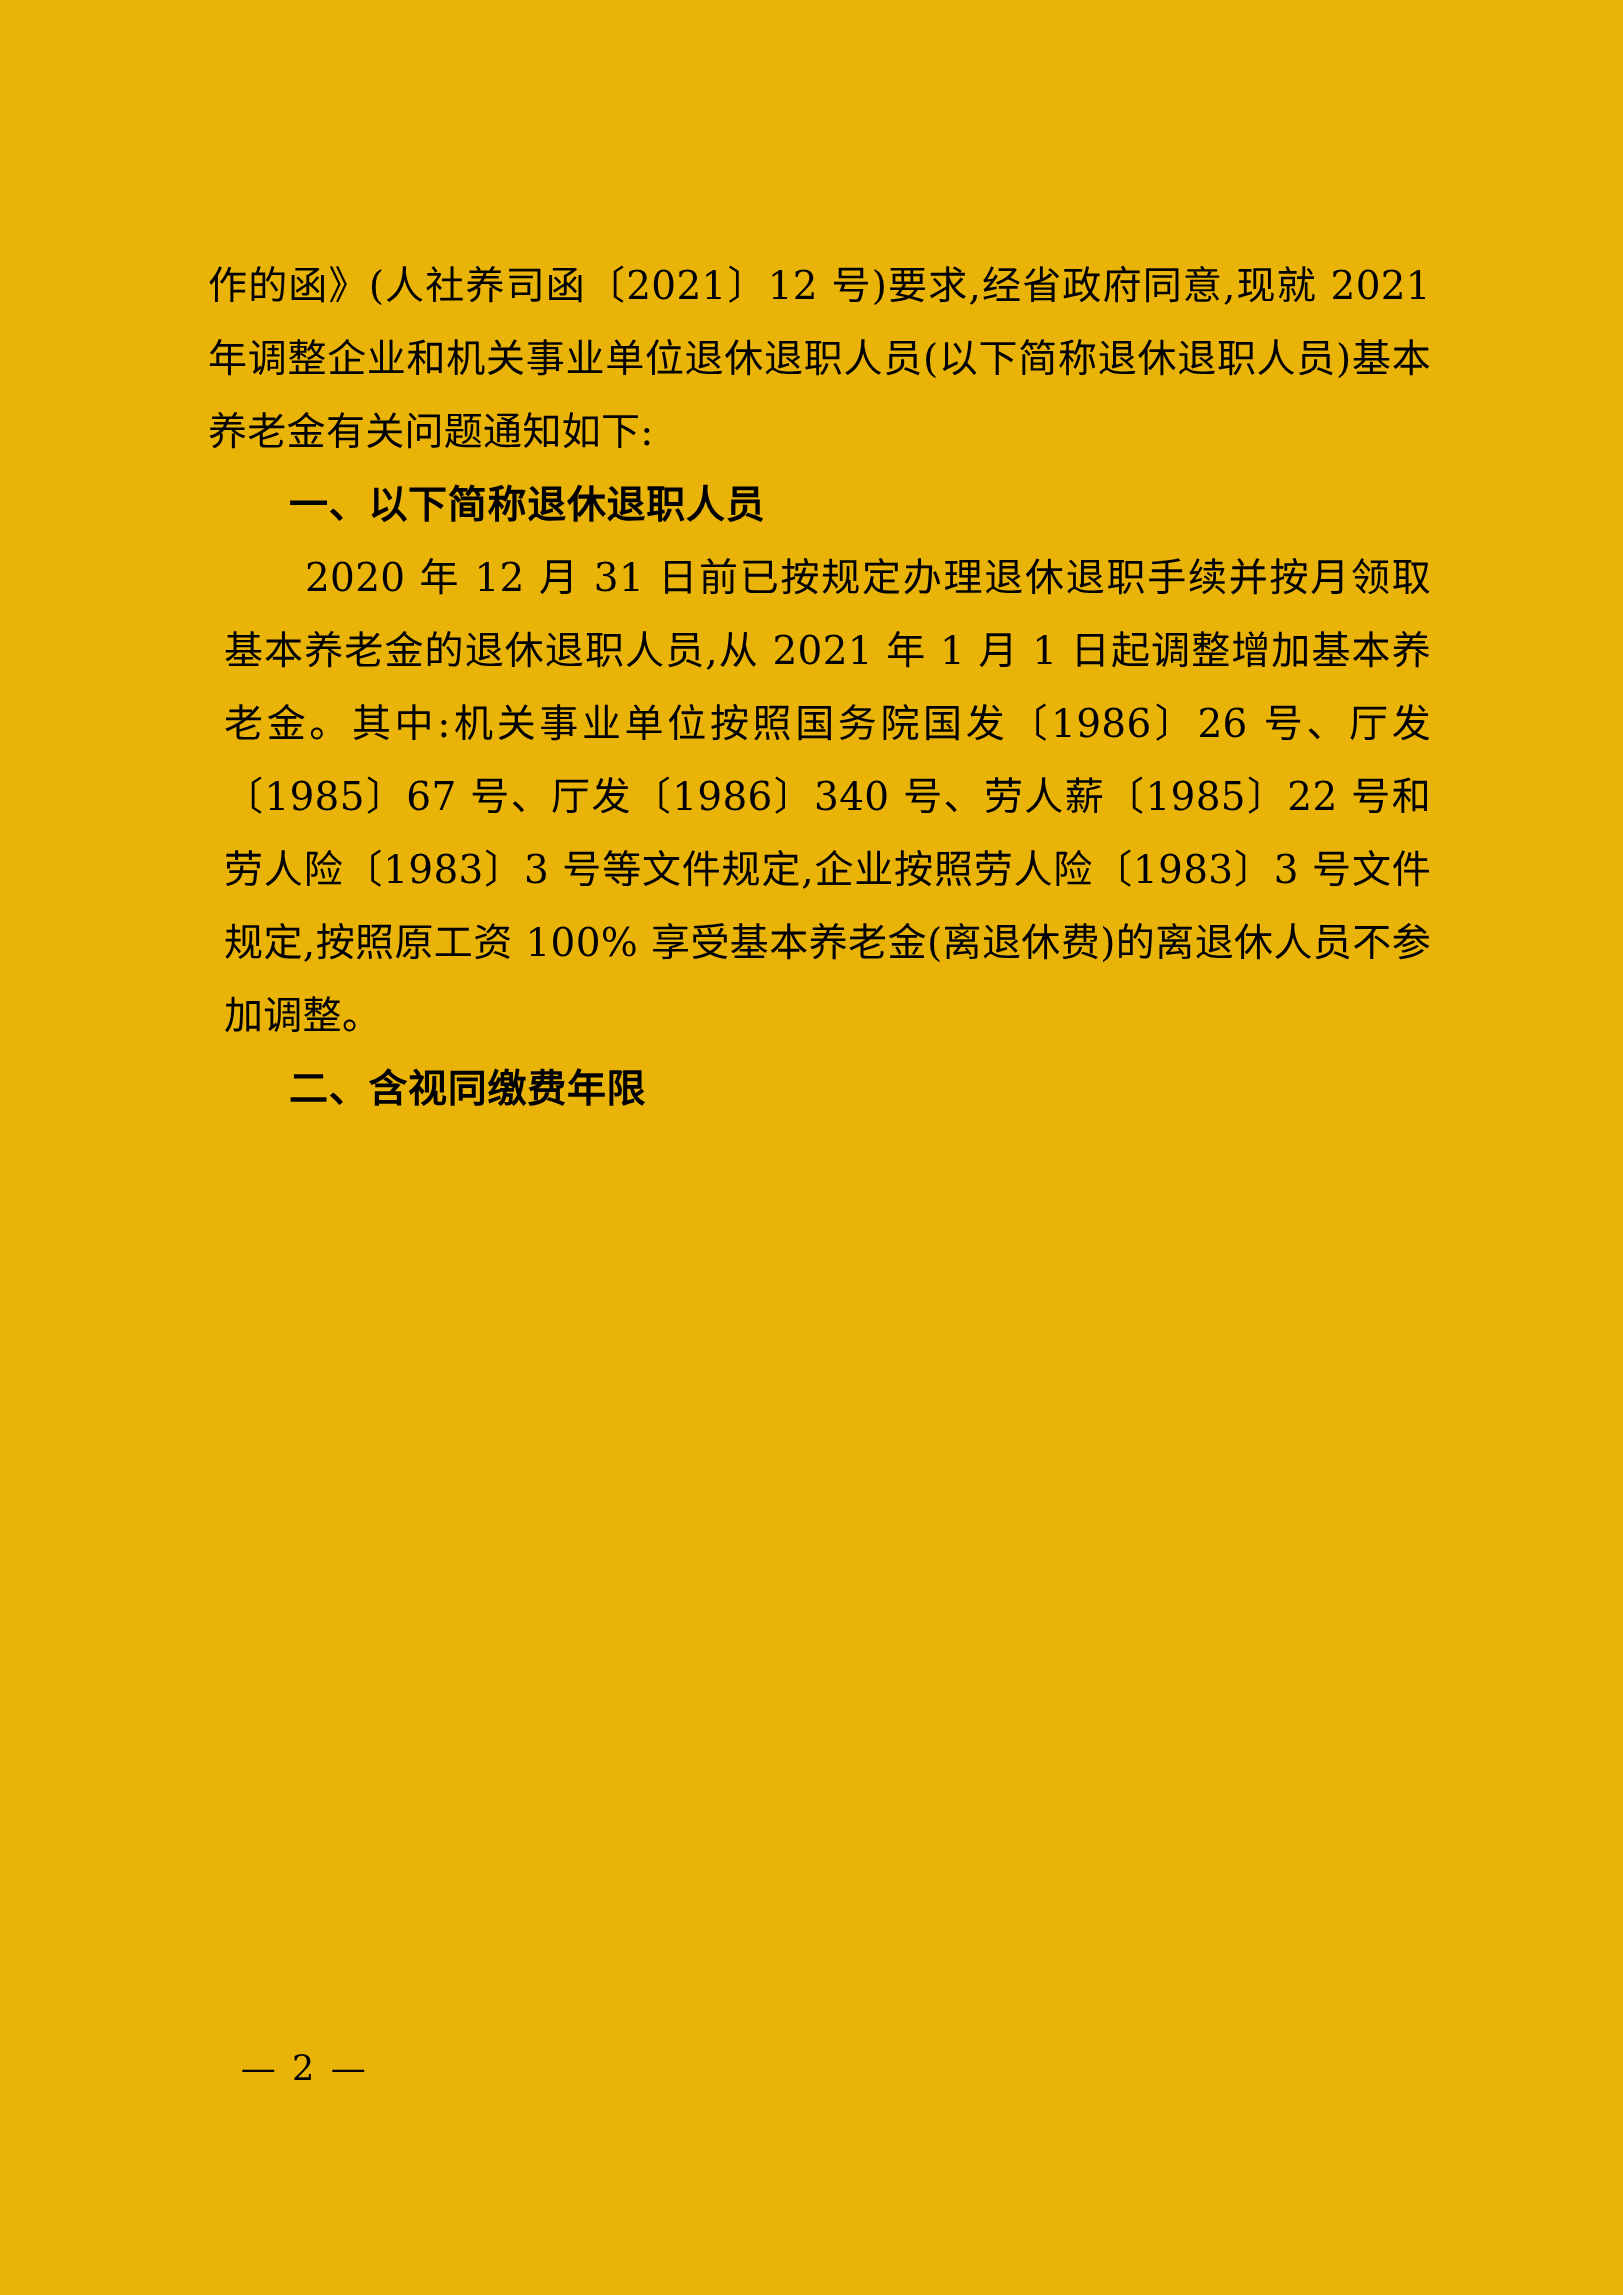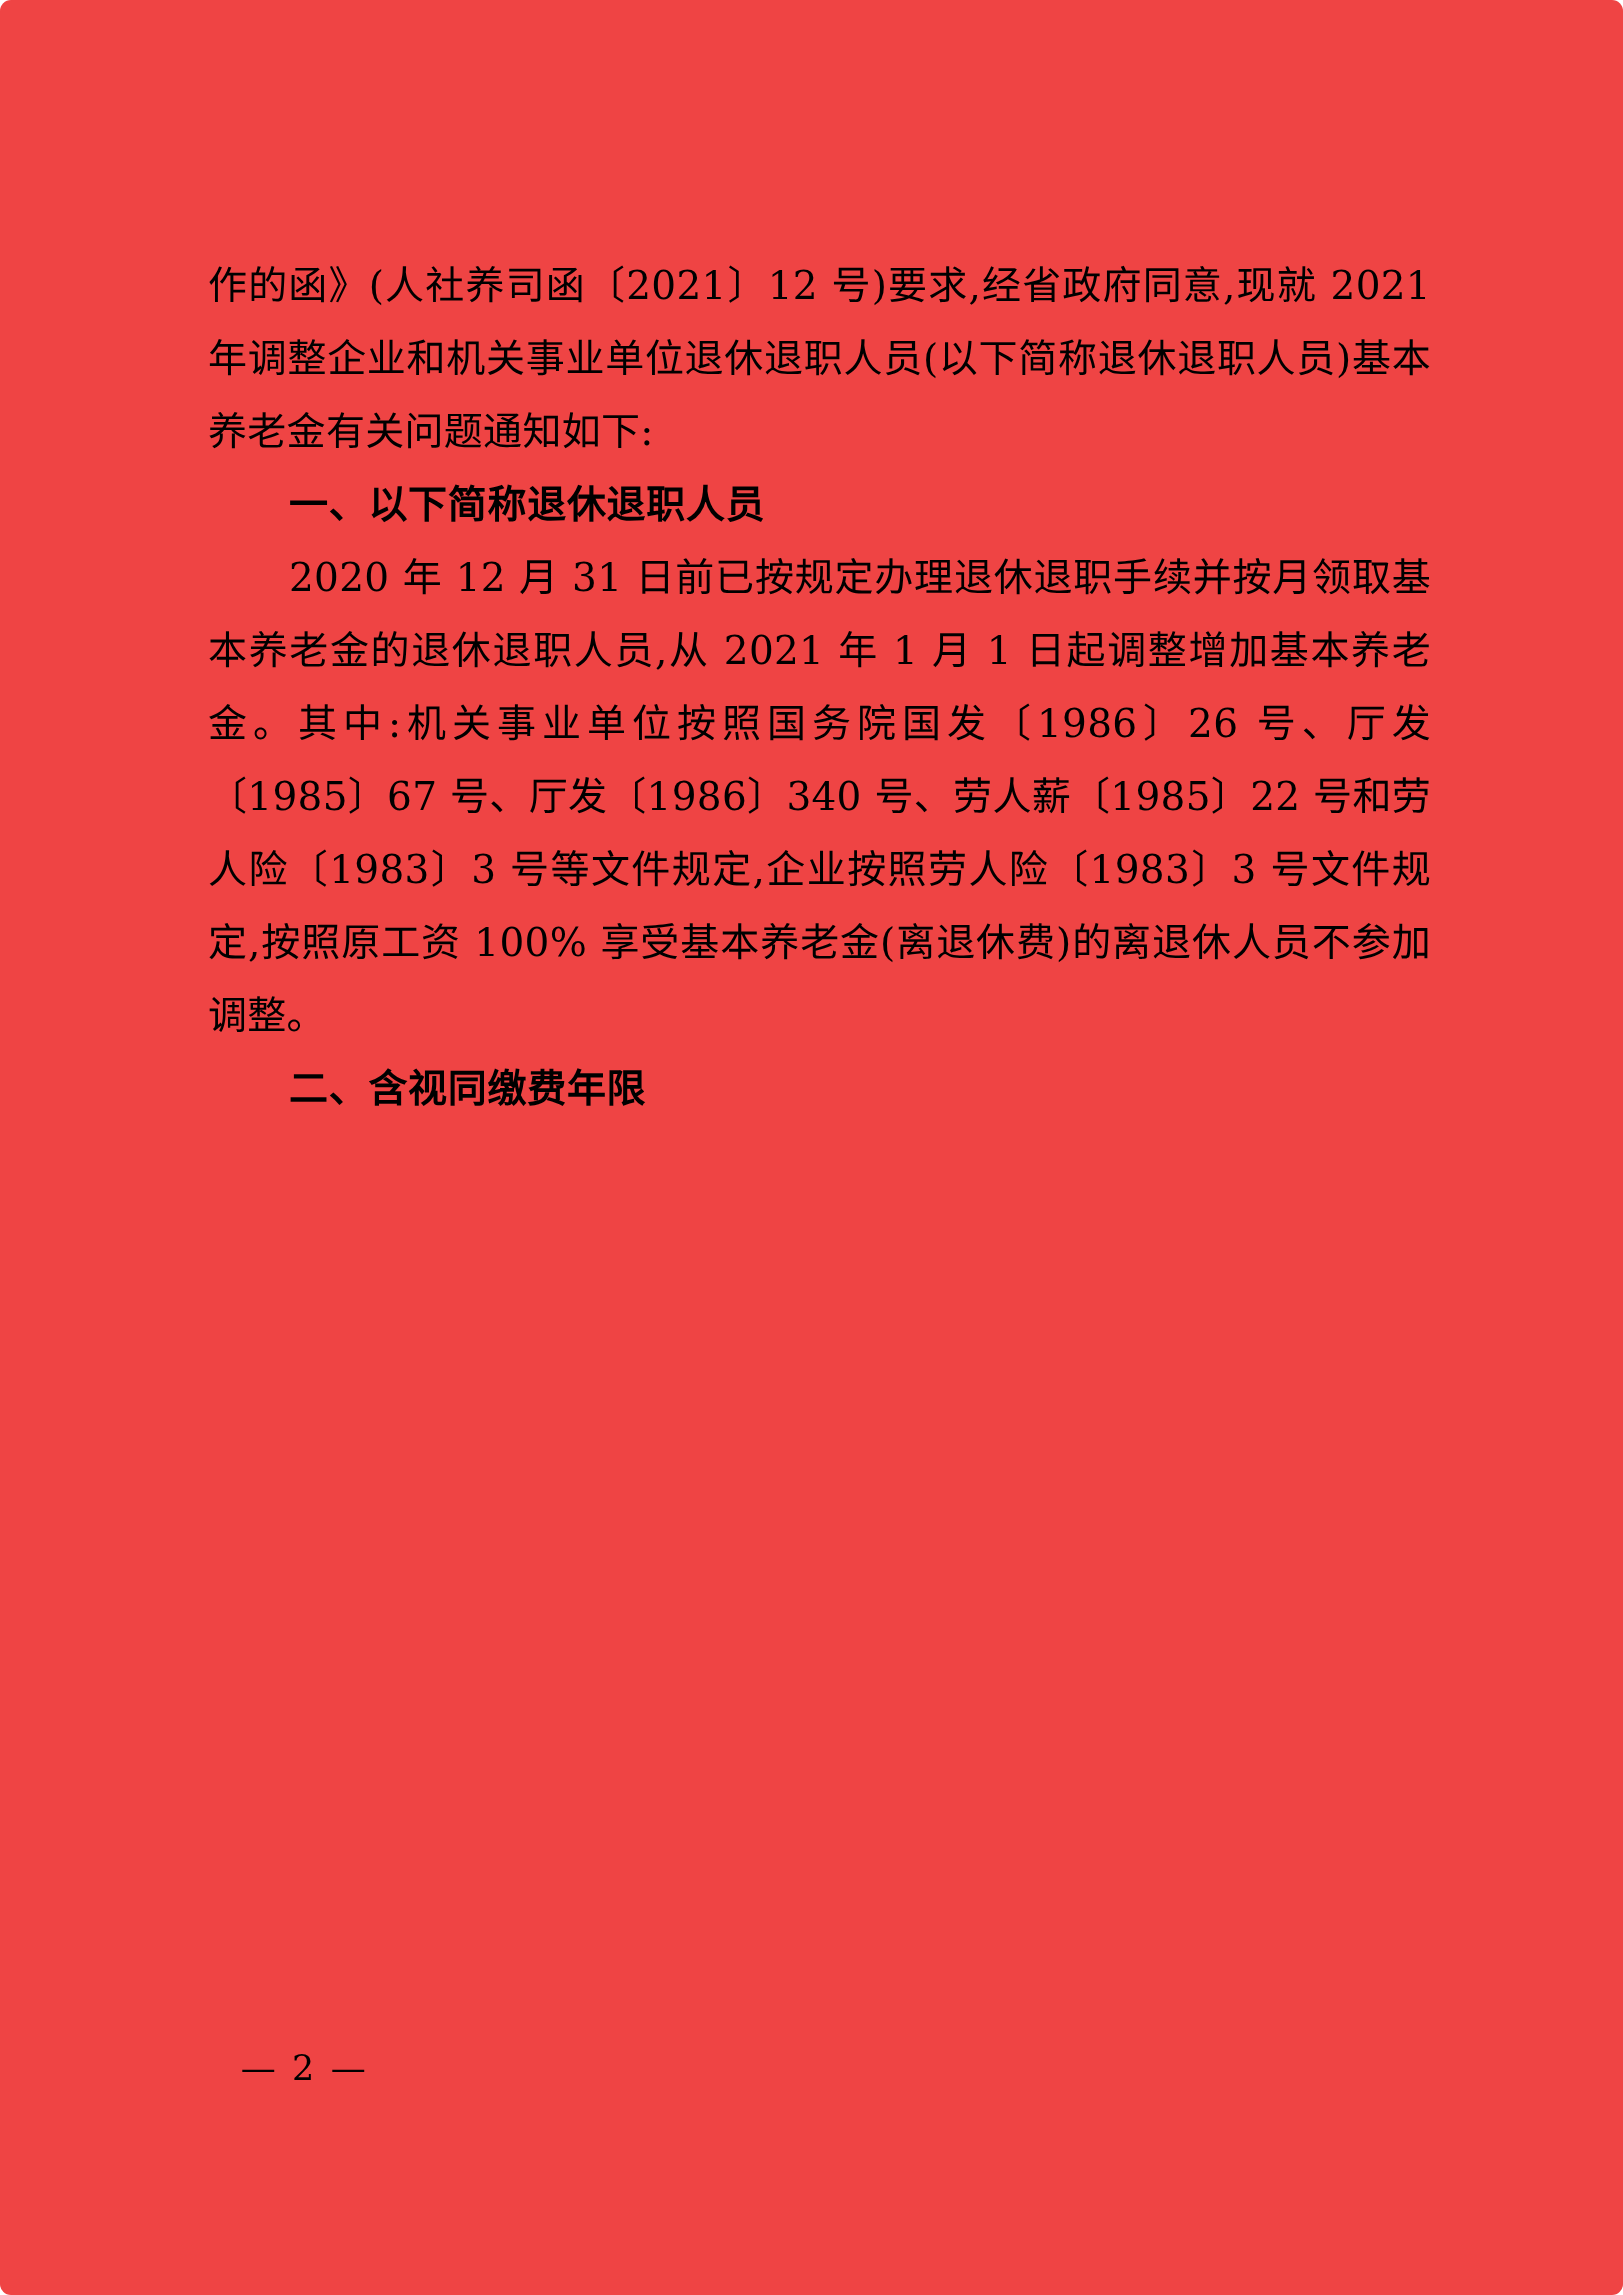--- a/index.html
+++ b/index.html
@@ -15,40 +15,40 @@
     font-family: "DejaVu Serif", "Liberation Serif", serif;
     color: #000000;
     overflow: hidden;
   }
   .page {
     position: absolute;
     left: 0;
     top: 0;
     width: 1623px;
     height: 2295px;
-    background: #ef4444;
-    border-radius: 11px;
+    background: #eab308;
   }
   .content {
     position: absolute;
     left: 208px;
     top: 249px;
     width: 1223px;
   }
   p.body-text {
     margin: 0 0 0 0;
     font-size: 39px;
     line-height: 73px;
     text-align: justify;
     text-justify: inter-ideograph;
     letter-spacing: 0.3px;
     font-family: "DejaVu Serif", "Liberation Serif", serif;
   }
   p.indent {
     text-indent: 81px;
+    margin-left: 16px;
   }
   h2.section-heading {
     margin: 0;
     font-size: 39px;
     line-height: 73px;
     font-weight: bold;
     text-indent: 81px;
     font-family: "DejaVu Sans", "Liberation Sans", sans-serif;
     letter-spacing: 0.7px;
   }

